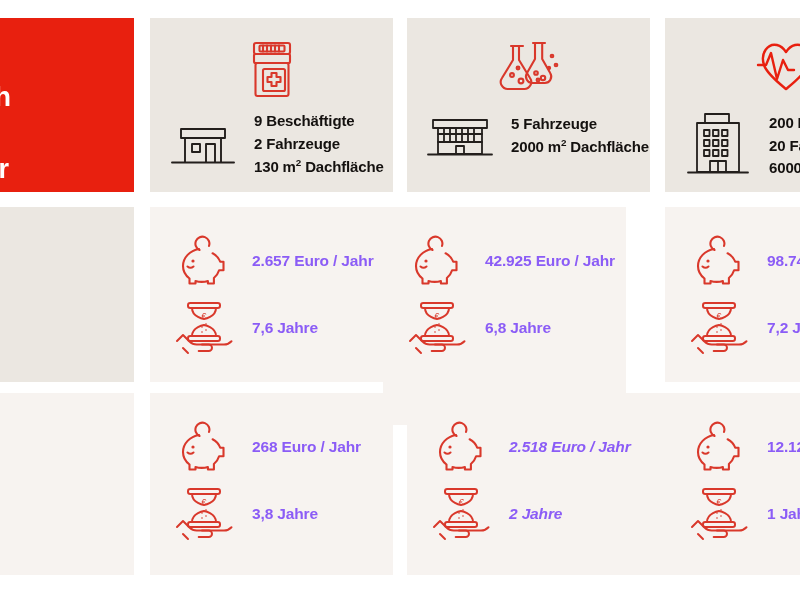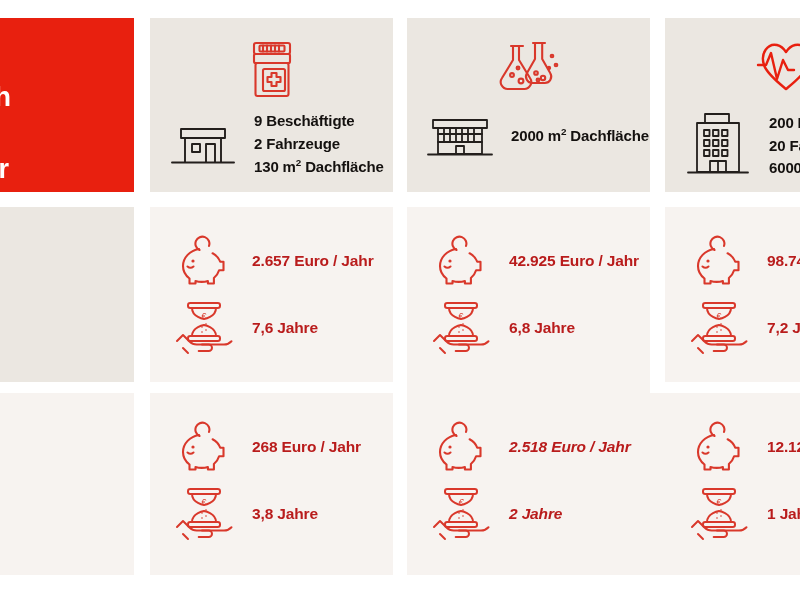--- a/index.html
+++ b/index.html
@@ -98,21 +98,21 @@
     flex: 0 0 auto;
     width: 62px;
     display: flex;
     justify-content: center;
     align-items: center;
   }
 
   .result-value {
     font-weight: 700;
     font-size: 15.5px;
-    color: #b91c1c;
+    color: #8b5cf6;
     white-space: nowrap;
     letter-spacing: -0.15px;
   }
 
   svg { display: block; }
 </style>
 </head>
 <body>
 
 <div id="infographic">
@@ -192,20 +192,21 @@
           <line x1="25" y1="18" x2="25" y2="32"></line>
           <line x1="31" y1="18" x2="31" y2="32"></line>
           <line x1="37" y1="18" x2="37" y2="32"></line>
           <line x1="43" y1="18" x2="43" y2="32"></line>
           <line x1="49" y1="18" x2="49" y2="32"></line>
           <path d="M31 44 v-8 h8 v8"></path>
           <line x1="3" y1="44.5" x2="67" y2="44.5"></line>
         </svg>
       </div>
       <div class="profile-lines">
+        <div>5 Fahrzeuge</div>
         <div><span>2000 m</span><sup>2</sup><span> Dachfläche</span></div>
       </div>
     </div>
   </div>
 
   <div class="panel panel--dark" style="left:665px; top:18px; width:243px; height:174px;">
 
     <div class="profile-icon-top">
       <svg width="82" height="72" viewBox="0 0 82 72" fill="none" stroke="#E8200F" stroke-width="2.4" stroke-linecap="round" stroke-linejoin="round">
         <path d="M12 31 h8 l5 -12 6 26 6 -19 5 10 h6"></path>
@@ -270,21 +271,21 @@
           <circle cx="34" cy="25" r="0.8" fill="#D9382B" stroke="none"></circle>
           <path d="M5 42 l6 -6 6.5 6.5 c2 2 4.5 3 7.2 3 h12 a3.3 3.3 0 0 1 0 6.6 h-10"></path>
           <path d="M30 45.5 h22 c3 0 5.5 -1.2 7.5 -3.3"></path>
           <path d="M11 49 l5 5"></path>
         </svg>
       </div>
       <div class="result-value">7,6 Jahre</div>
     </div>
   </div>
 
-  <div class="panel panel--light" style="left:407px; top:207px; width:243px; height:218px;">
+  <div class="panel panel--light" style="left:383px; top:207px; width:243px; height:218px;">
     <div class="result-row result-row--savings">
       <div class="result-icon">
         <svg width="58" height="52" viewBox="0 0 58 52" fill="none" stroke="#D9382B" stroke-width="2.1" stroke-linecap="round" stroke-linejoin="round">
           <path d="M35 11 a7 7 0 1 0 -9.5 4"></path>
           <path d="M25 14 c-9 1.5 -16 8.5 -16 17 0 5 2.5 9.5 6.5 12.5 v5 h6 v-2.5 c2 0.6 4 0.9 6.2 0.9 2.2 0 4.3 -0.3 6.2 -0.9 v2.5 h6 v-5.5 c2.5 -2 4.3 -4.7 5.2 -7.7 l4.4 0 0 -8.6 -3.3 0 c-1.3 -3.5 -4 -6.5 -7.6 -8.4"></path>
           <circle cx="19" cy="26" r="1.6" fill="#D9382B" stroke="none"></circle>
           <path d="M13.5 31.5 q3 2.5 6 0"></path>
         </svg>
       </div>
       <div class="result-value">42.925 Euro / Jahr</div>

